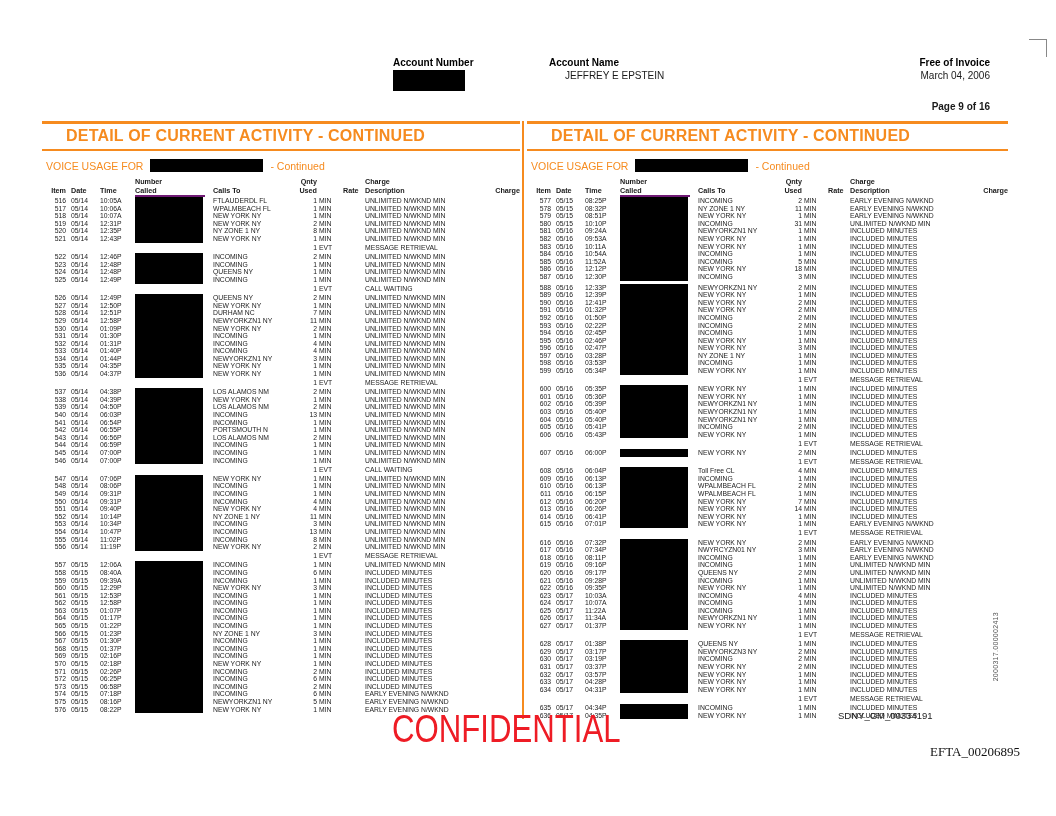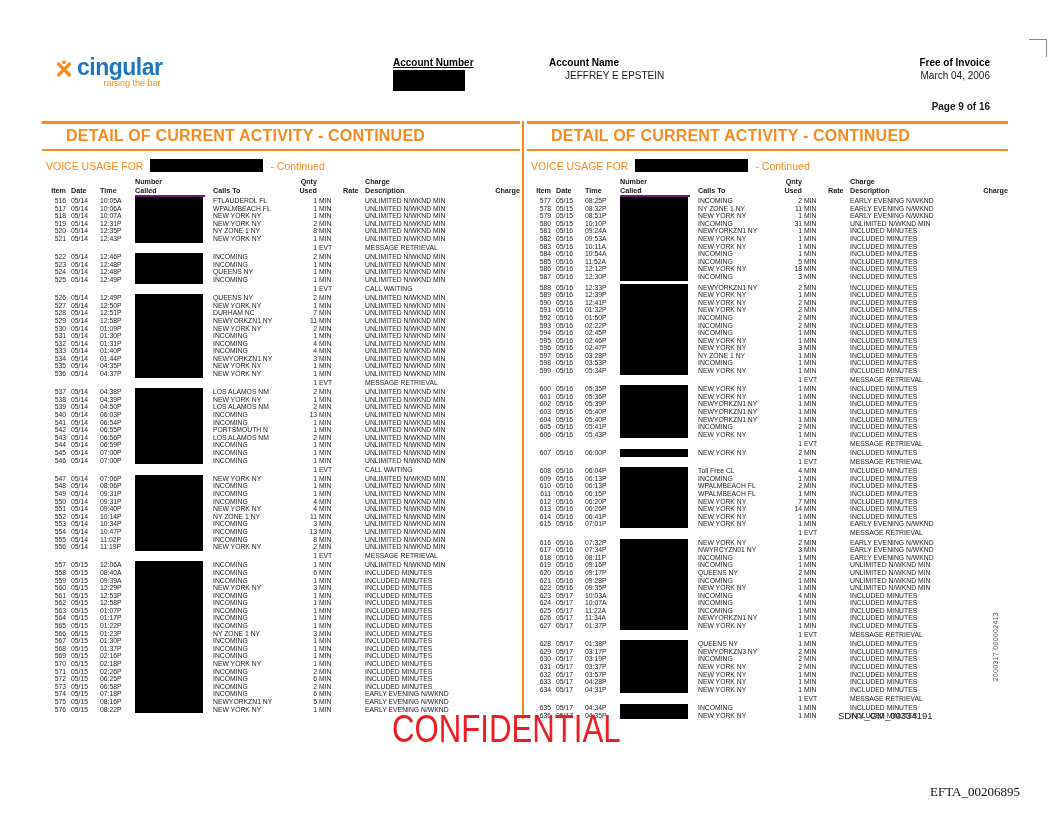--- a/index.html
+++ b/index.html
@@ -6,21 +6,21 @@
   .page{position:relative;width:1056px;height:816px;background:#fff;overflow:hidden;
         font-family:"Liberation Sans",sans-serif;color:#1a1a1a;}
   
   .logo{position:absolute;left:54px;top:56px;}
   .logo-row{display:flex;align-items:flex-start;}
   .logo-x{width:20px;height:20px;margin-top:3px;}
   .logo-word{font-size:23px;font-weight:bold;color:#1F76BE;letter-spacing:-0.5px;margin-left:3px;line-height:22px;}
   .logo-tag{font-size:9px;color:#F68B1F;text-align:right;margin-top:-1px;padding-right:2px;}
   .acct-num{position:absolute;left:393px;top:57px;width:120px;}
   .hdr-label{font-size:10px;font-weight:bold;color:#000;}
-  .acct-num .hdr-label{text-decoration:underline;}
+  .acct-num .hdr-label{}
   .redact-box-acct{width:72px;height:21px;background:#000;margin-top:2px;}
   .acct-name{position:absolute;left:549px;top:57px;}
   .hdr-value{font-size:10px;margin-top:2px;margin-left:16px;}
   .inv-date{position:absolute;right:66px;top:57px;text-align:right;}
   .page-ind{position:absolute;right:66px;top:101px;font-size:10px;font-weight:bold;}
   .corner-mark{position:absolute;left:1029px;top:39px;width:17px;height:17px;
                border-top:1px solid #888;border-right:1px solid #888;}
   
   .columns{position:absolute;left:42px;top:121px;width:968px;display:flex;align-items:stretch;}
   .col{width:478px;}
@@ -51,43 +51,30 @@
   .c-unit{width:24px;margin-left:2px;}
   .c-rate{width:22px;}
   .c-desc{flex:1;}
   .c-charge{width:42px;text-align:right;}
   .h-underline{border-bottom:2px solid #701a75;height:9px;}
   
   .confidential{position:absolute;left:392px;top:708px;font-size:38px;color:#EE1C25;
                 letter-spacing:0px;transform:scaleX(0.82);transform-origin:left top;
                 font-family:"Liberation Sans",sans-serif;}
   .bates-right{position:absolute;left:838px;top:710px;font-size:9.5px;color:#222;}
-  .bates-bottom{position:absolute;right:36px;top:784px;font-size:13px;color:#111;
+  .bates-bottom{position:absolute;right:36px;top:744px;font-size:13px;color:#111;
                 font-family:"Liberation Serif",serif;}
   .sidebar-code{position:absolute;left:992px;top:612px;font-size:7px;color:#555;
                 writing-mode:vertical-rl;transform:rotate(180deg);letter-spacing:0.3px;}
 </style>
 </head>
 <body>
 
 <div class="page">
 
-  <div class="logo">
-    <div class="logo-row">
-      <svg class="logo-x" viewBox="0 0 20 20">
-        <g stroke="#F68B1F" stroke-width="3.2" stroke-linecap="round" fill="none">
-          <path d="M4.5 5 L15.5 16"></path>
-            <path d="M15.5 5 L4.5 16"></path>
-        </g>
-        <circle cx="10" cy="3.2" r="1.9" fill="#F68B1F"></circle>
-      </svg>
-      <span class="logo-word">cingular</span>
-    </div>
-    <div class="logo-tag">raising the bar</div>
-  </div>
 
   <div class="acct-num">
     <div class="hdr-label">Account Number</div>
     <div class="redact-box-acct"></div>
   </div>
 
   <div class="acct-name">
     <div class="hdr-label">Account Name</div>
     <div class="hdr-value">JEFFREY E EPSTEIN</div>
   </div>

